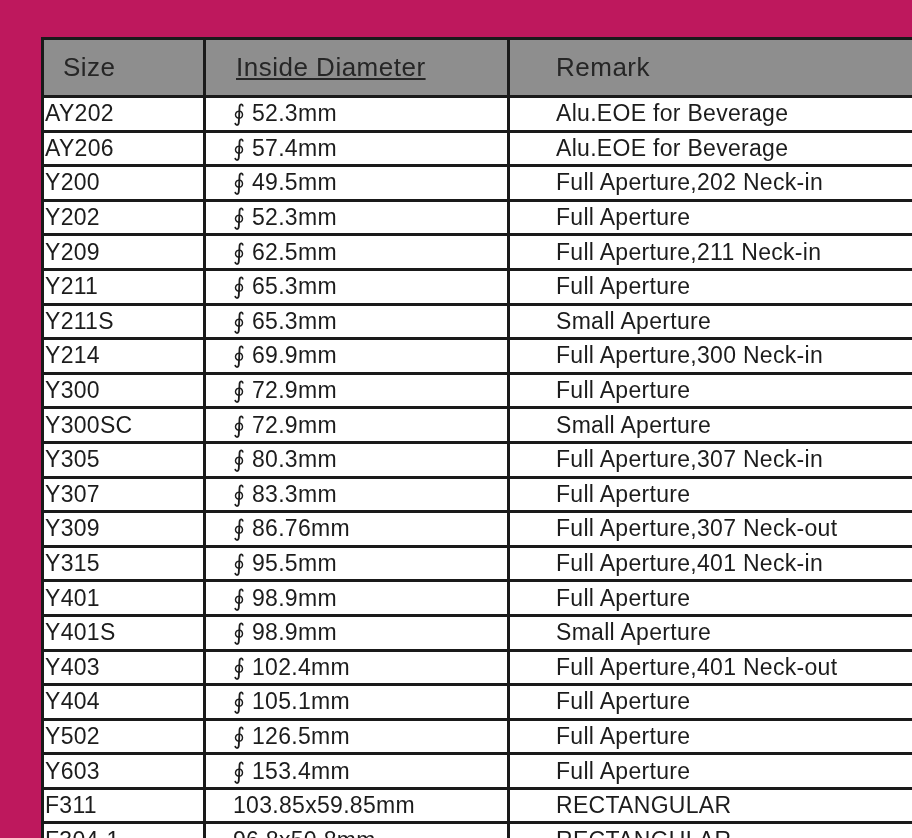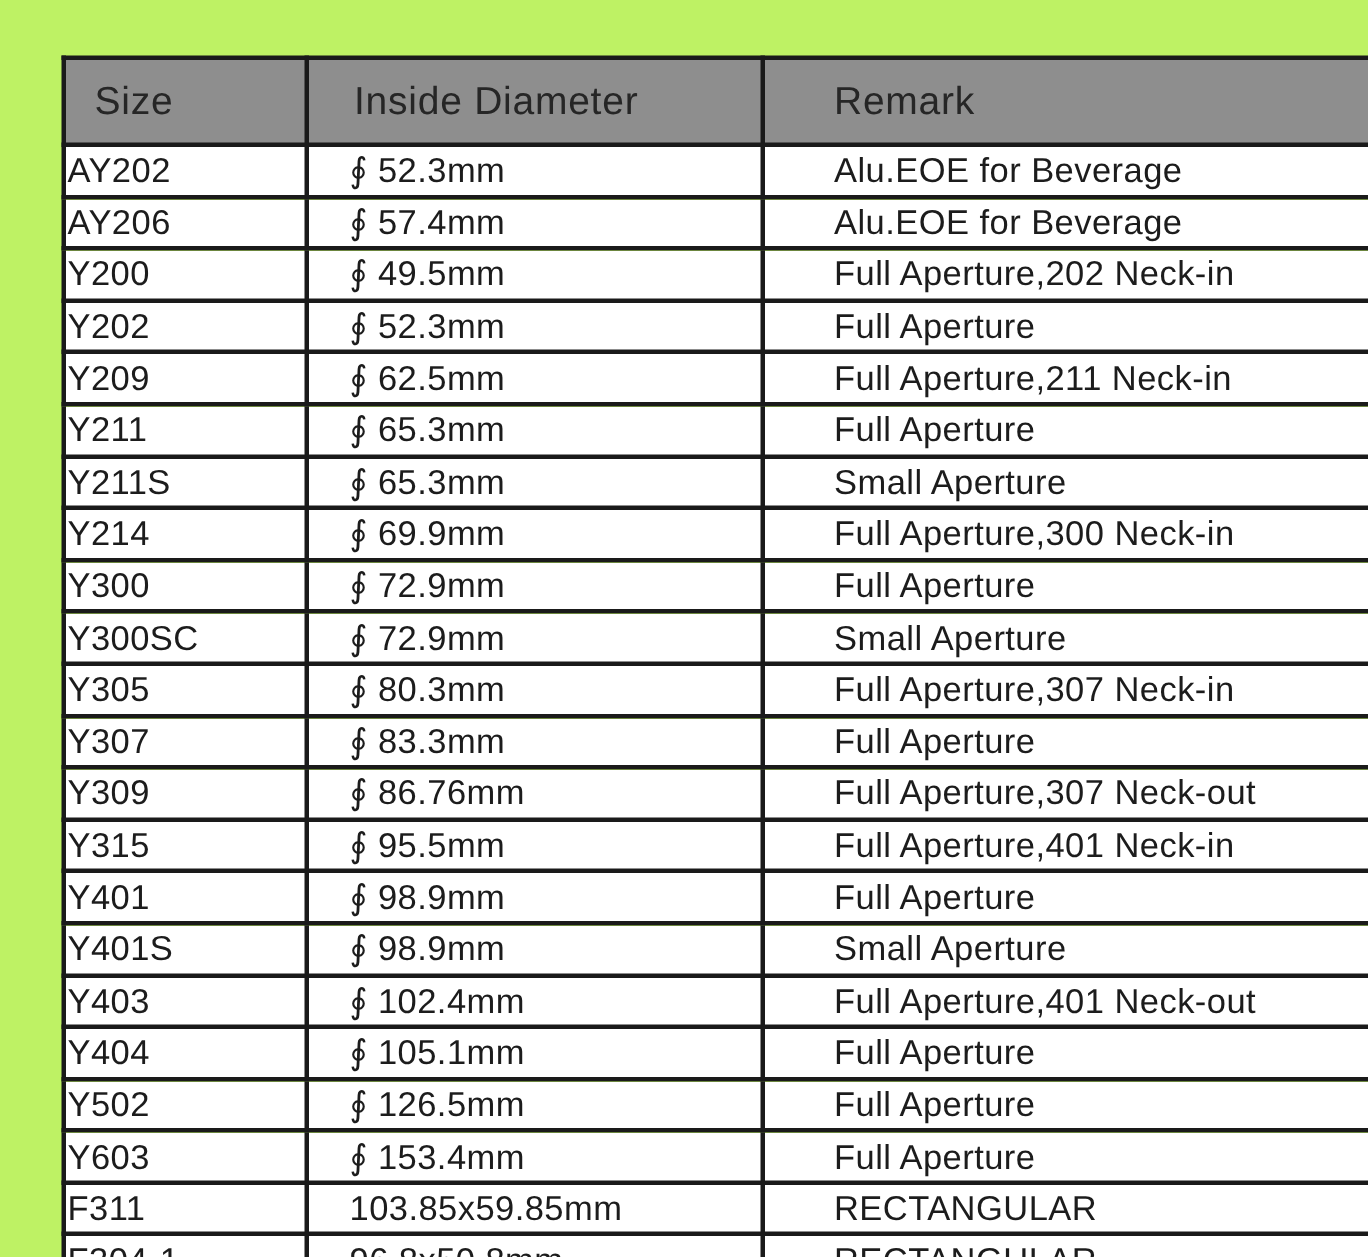--- a/index.html
+++ b/index.html
@@ -5,21 +5,21 @@
   html, body {
     margin: 0;
     padding: 0;
     background: #ffffff;
     font-family: "Liberation Sans", "DejaVu Sans", sans-serif;
   }
   .canvas {
     position: relative;
     width: 912px;
     height: 838px;
-    background: #bef264;
+    background: #be185d;
     overflow: hidden;
   }
   table.spec-table {
     position: absolute;
     left: 41px;
     top: 37px;
     width: 835px;
     border-collapse: collapse;
     table-layout: fixed;
   }
@@ -44,21 +44,21 @@
     color: #1c1c1c;
     font-size: 23px;
     font-weight: 400;
     letter-spacing: 0.3px;
     height: 29.6px;
   }
   .col-size    { width: 139px; }
   .col-diameter{ width: 270px; }
   .col-remark  { width: 426px; }
   th.col-size     { padding-left: 19px; }
-  th.col-diameter { padding-left: 30px; }
+  th.col-diameter { padding-left: 30px; text-decoration: underline; }
   th.col-remark   { padding-left: 46px; }
   td.col-size     { }
   td.col-diameter { padding-left: 27px; }
   td.col-remark   { padding-left: 46px; }
 </style>
 </head>
 <body>
 
 <div class="canvas">
   <table class="spec-table">

